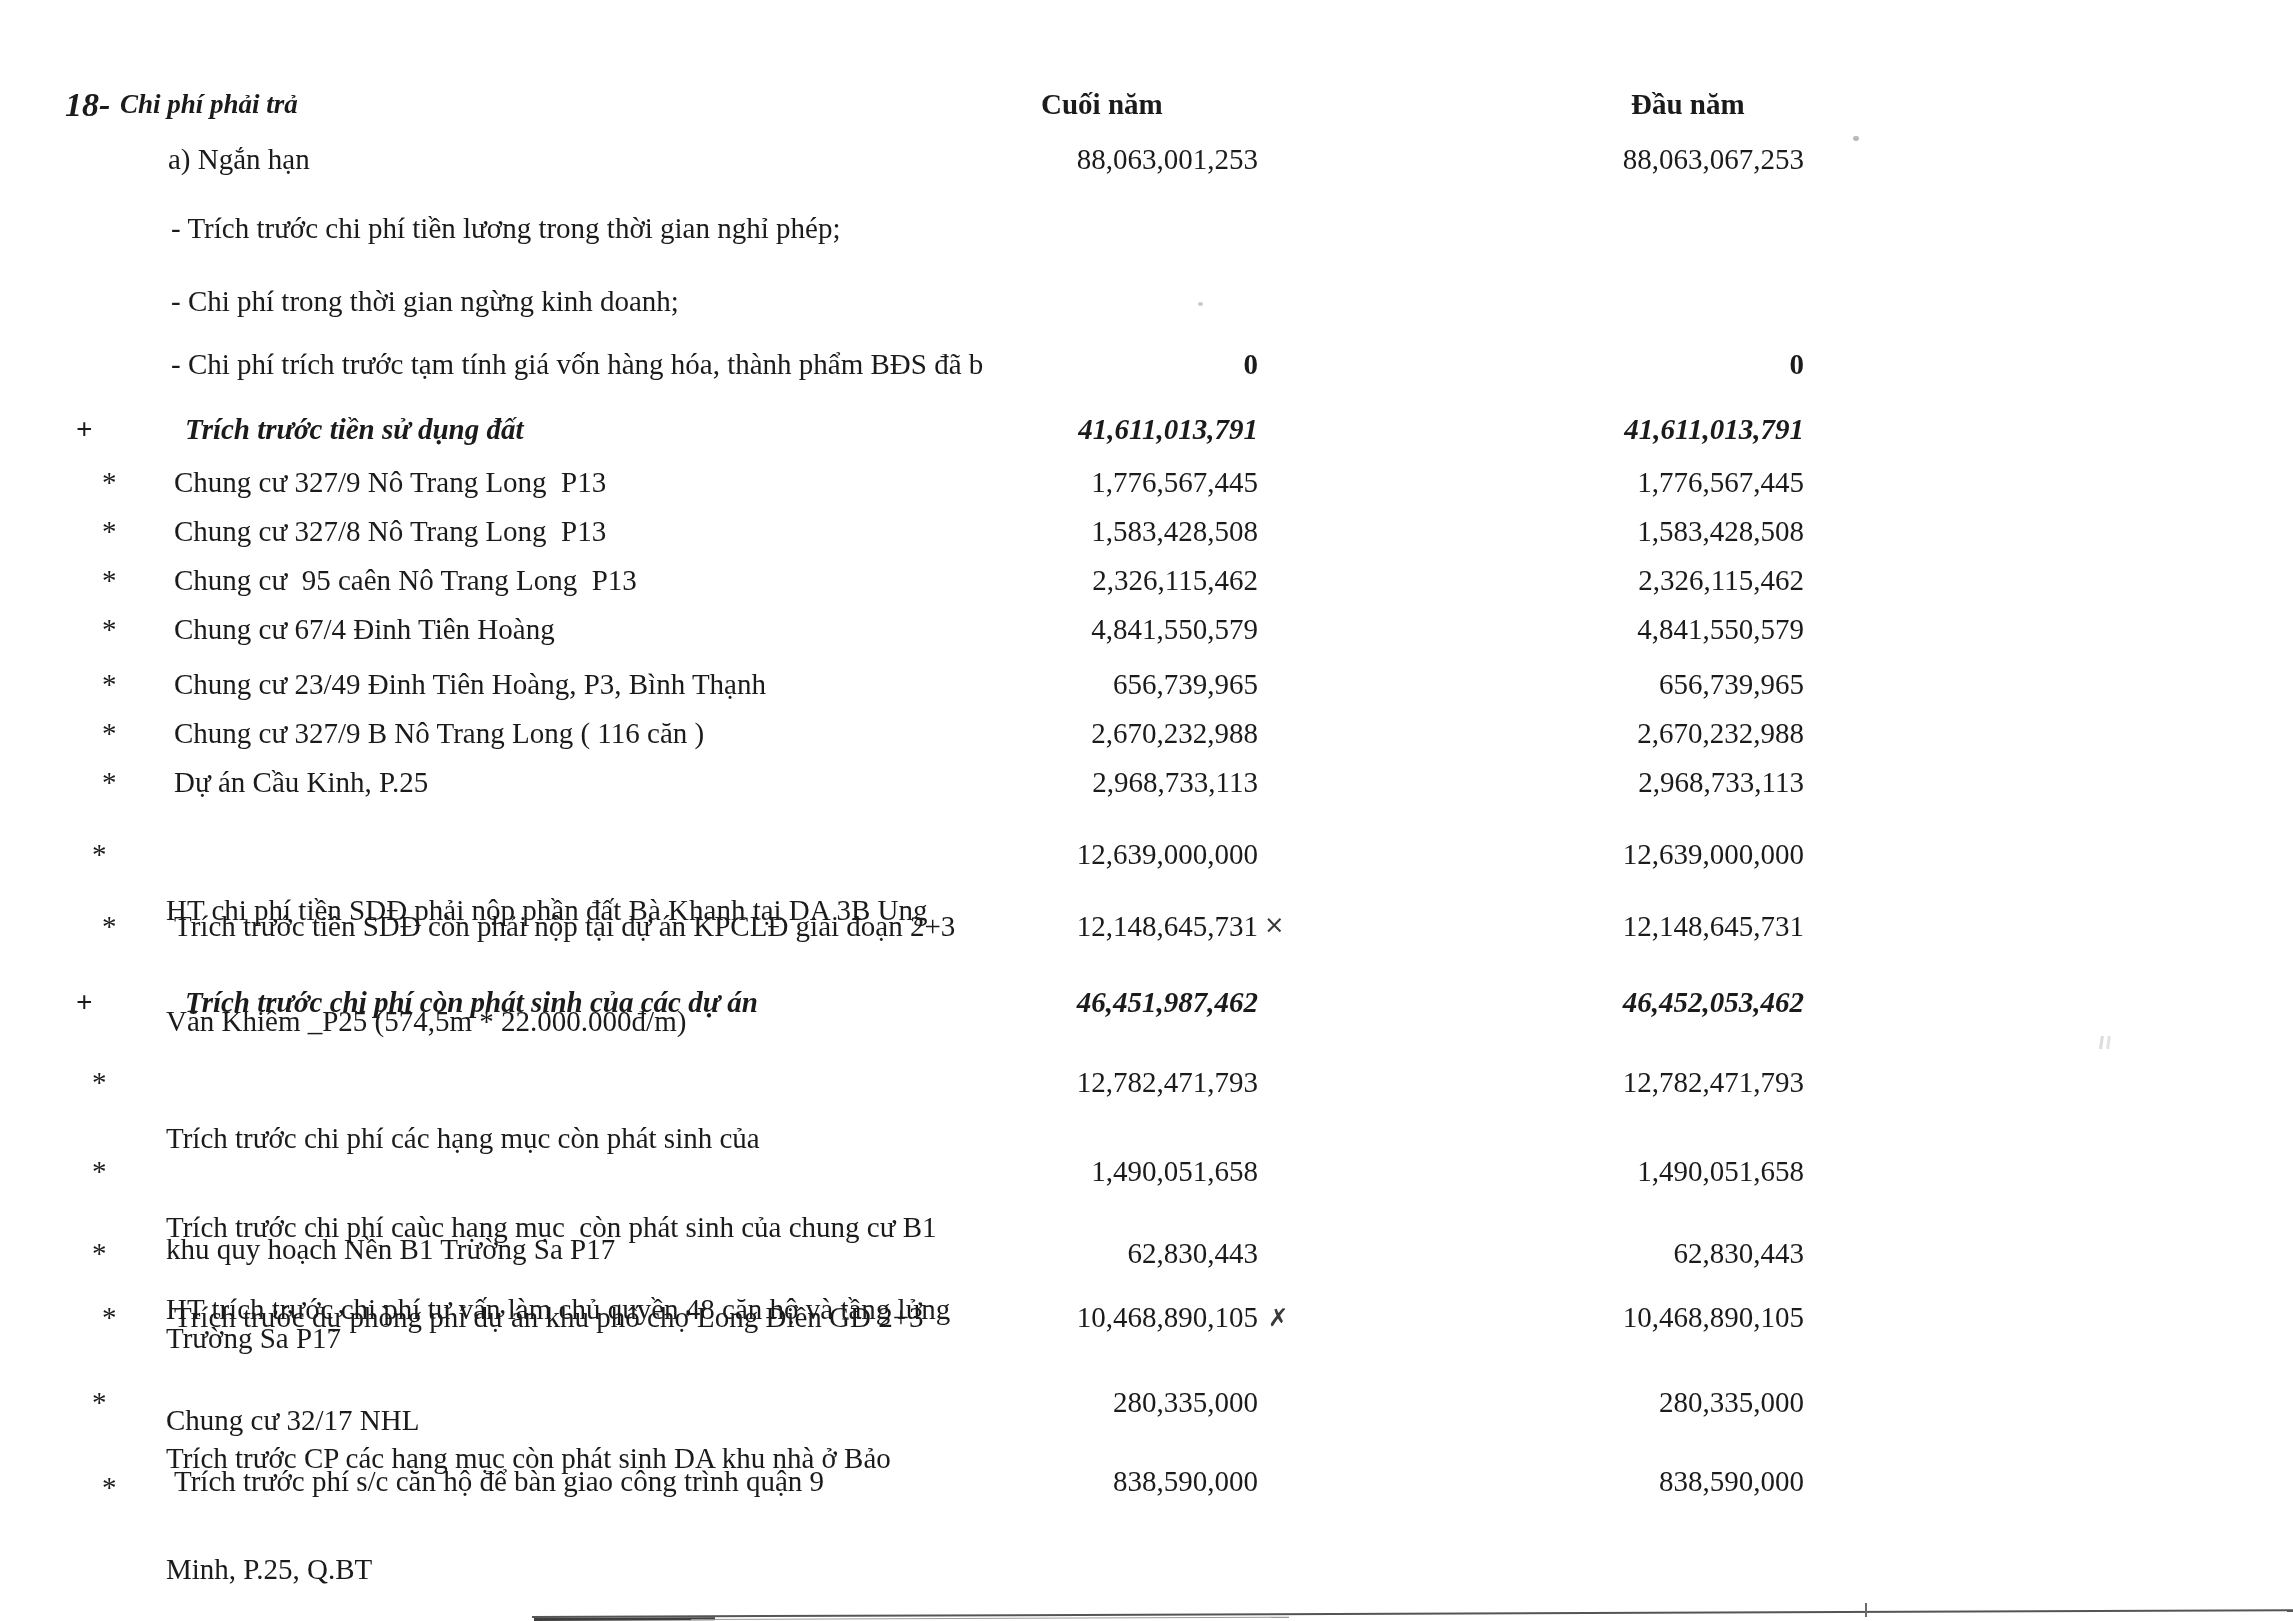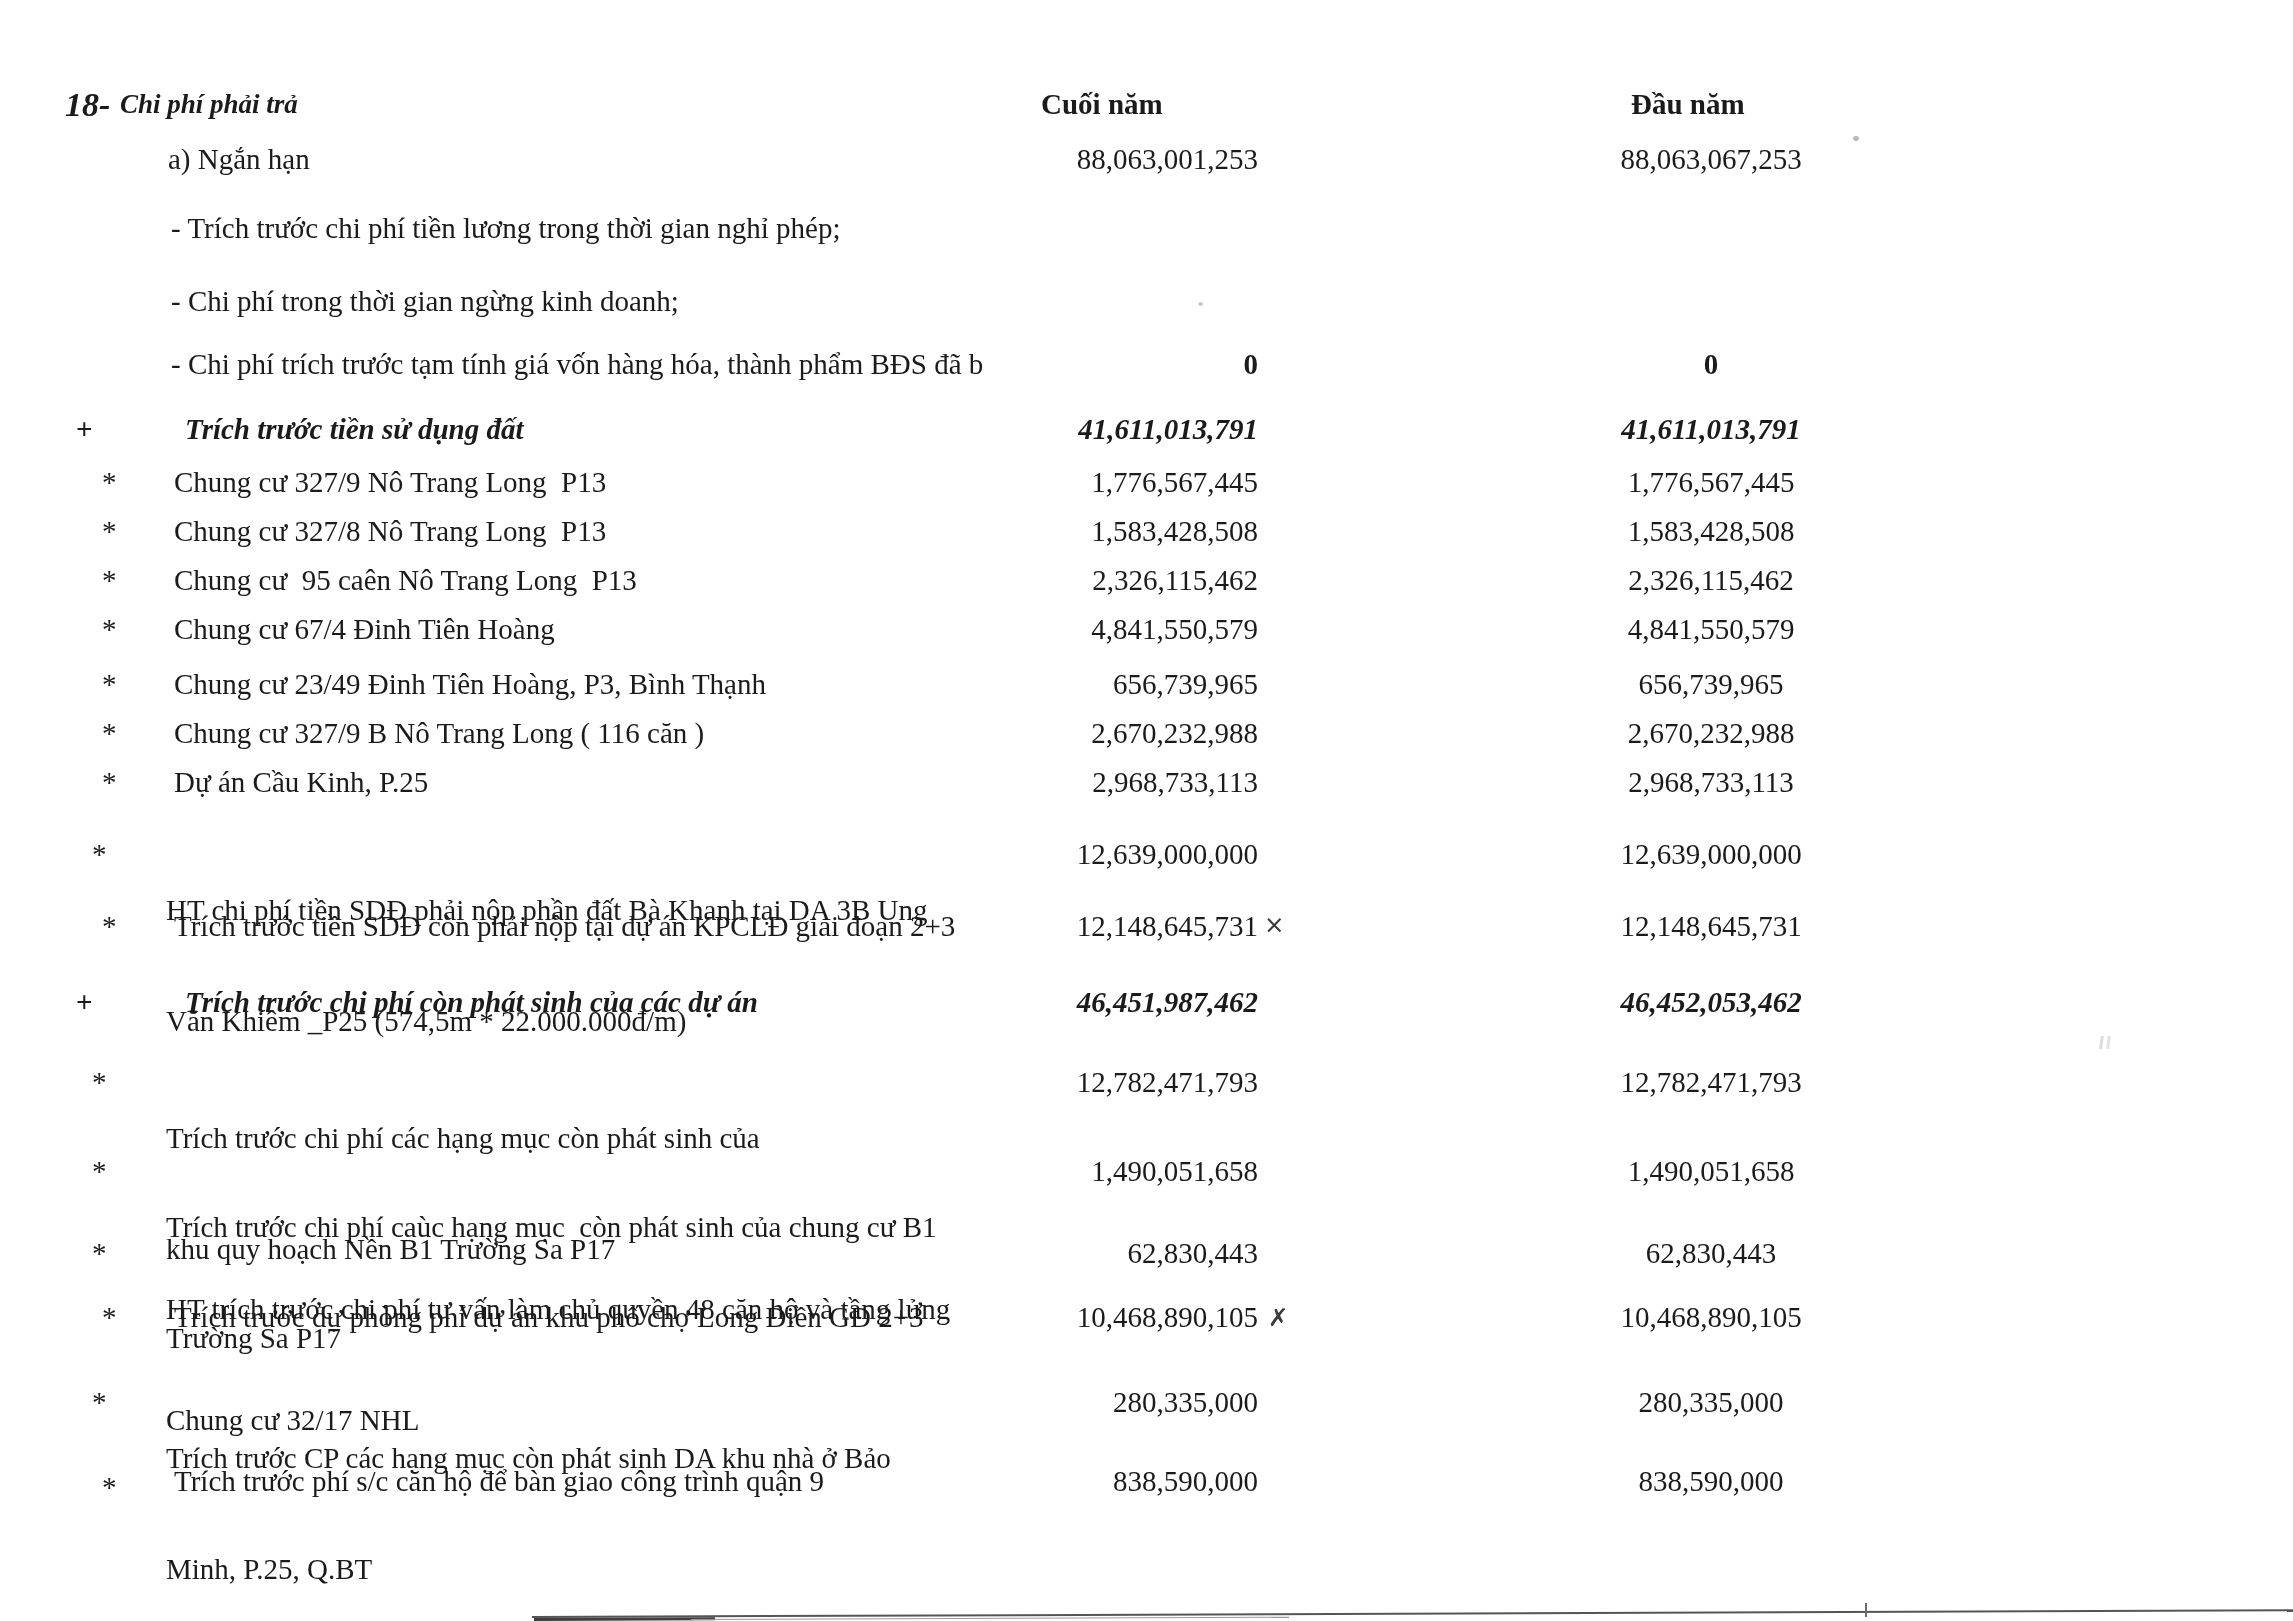--- a/index.html
+++ b/index.html
@@ -19,21 +19,21 @@
   .label.dash-indent{ left:123px; }
   .label.sect       { left:137px; font-weight:bold; font-style:italic; }
   .lbl2 { position:absolute; left:126px; top:1px; line-height:37px; white-space:pre;margin-left:40px; }
   .lbl2 span { display:block; }
   .marker { position:absolute; }
   .marker.star { left:102px; }
   .marker.plus { left:76px; font-weight:bold; }
   .two .marker.star { left:92px; top:50%; transform:translateY(-50%); }
   .val { position:absolute; text-align:right; white-space:pre; }
   .v1 { left:941px;  width:317px; }
-  .v2 { left:1554px; width:314px;text-align:center; }
+  .v2 { left:1490px; width:314px; }
   .two .val { top:50%; transform:translateY(-50%); height:39px; line-height:39px; }
   .bold-val .val { font-weight:bold; }
   .sect-row .val { font-weight:bold; font-style:italic; }
   .tick { position:absolute; left:1264px; font-size:24.5px; color:#3a3a3a;
           font-family:"DejaVu Sans","Liberation Sans",sans-serif; }
   
   .hdr { position:absolute; top:83px; left:0; width:2294px; height:43px; line-height:43px; }
   .note-no    { position:absolute; left:65px;  font-weight:bold; font-style:italic; font-size:34px; }
   .note-title { position:absolute; left:120px; font-weight:bold; font-style:italic; font-size:27px; }
   .colhead { position:absolute; font-weight:bold; }

